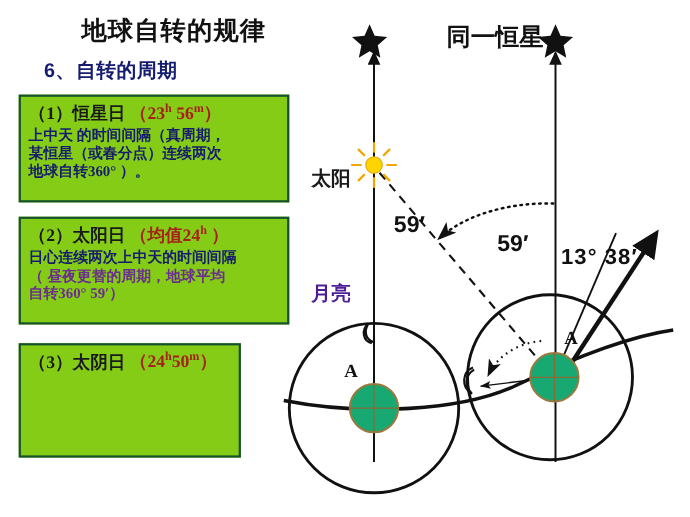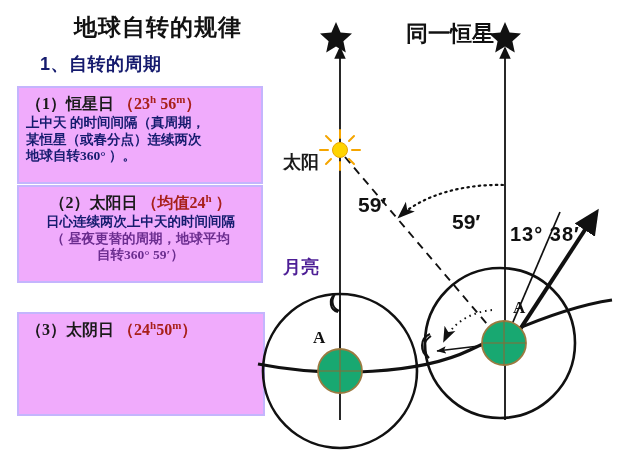--- a/index.html
+++ b/index.html
@@ -30,22 +30,22 @@
     left: 40px; top: 52px;
     font-size: 18px;
     font-weight: bold;
     color: #151b6e;
     letter-spacing: 0.5px;
     font-family: "Liberation Sans", "DejaVu Sans", sans-serif;
   }
 
   
   .note-box {
-    border: 2px solid #c4b5fd;
-    background: #f0abfc;
+    border: 2px solid #14532d;
+    background: #84cc16;
     box-sizing: border-box;
     padding: 5px 6px 4px 7px;
   }
   .note-head {
     font-size: 16px;
     font-weight: bold;
     color: #1a1a1a;
     white-space: nowrap;
     line-height: 1.25;
     font-family: "Liberation Serif", "DejaVu Serif", serif;
@@ -59,22 +59,22 @@
     font-size: 13.5px;
     font-weight: bold;
     color: #151b6e;
     line-height: 1.22;
     margin-top: 1px;
     font-family: "Liberation Serif", "DejaVu Serif", serif;
   }
   .note-body .alt { color: #6b2d8f; }
 
   #box-1 { left: 17px; top: 86px;  width: 246px; height: 98px; }
-  #box-2 { left: 17px; top: 185px; width: 246px; height: 98px; text-align: center; }
-  #box-3 { left: 17px; top: 312px; width: 248px; height: 104px; }
+  #box-2 { left: 17px; top: 197px; width: 246px; height: 98px; }
+  #box-3 { left: 17px; top: 312px; width: 202px; height: 104px; }
 
   
   #diagram { left: 0; top: 0; width: 627px; height: 470px; }
   #diagram svg { display: block; }
 
   .dlabel {
     position: absolute;
     font-weight: bold;
     color: #111111;
     white-space: nowrap;
@@ -95,21 +95,21 @@
      font-family: "Liberation Sans","DejaVu Sans",sans-serif; }
   #label-1338 { left: 510px; top: 185px; font-size: 20px; letter-spacing:1px;
      font-family: "Liberation Sans","DejaVu Sans",sans-serif; margin-top: 38px; }
 </style>
 </head>
 <body>
 
 <div id="page">
 
   <div class="abs" id="main-title">地球自转的规律</div>
-  <div class="abs" id="sub-title">1、自转的周期</div>
+  <div class="abs" id="sub-title">6、自转的周期</div>
 
   <div class="abs note-box" id="box-1">
     <div class="note-head">
       <span>（1）恒星日</span>
       <span class="time"><span>（23</span><sup>h</sup><span> 56</span><sup>m</sup><span>）</span></span>
     </div>
     <div class="note-body">
       <div>上中天 的时间间隔（真周期，</div>
       <div>某恒星（或春分点）连续两次</div>
       <div>地球自转360° ）。</div>

